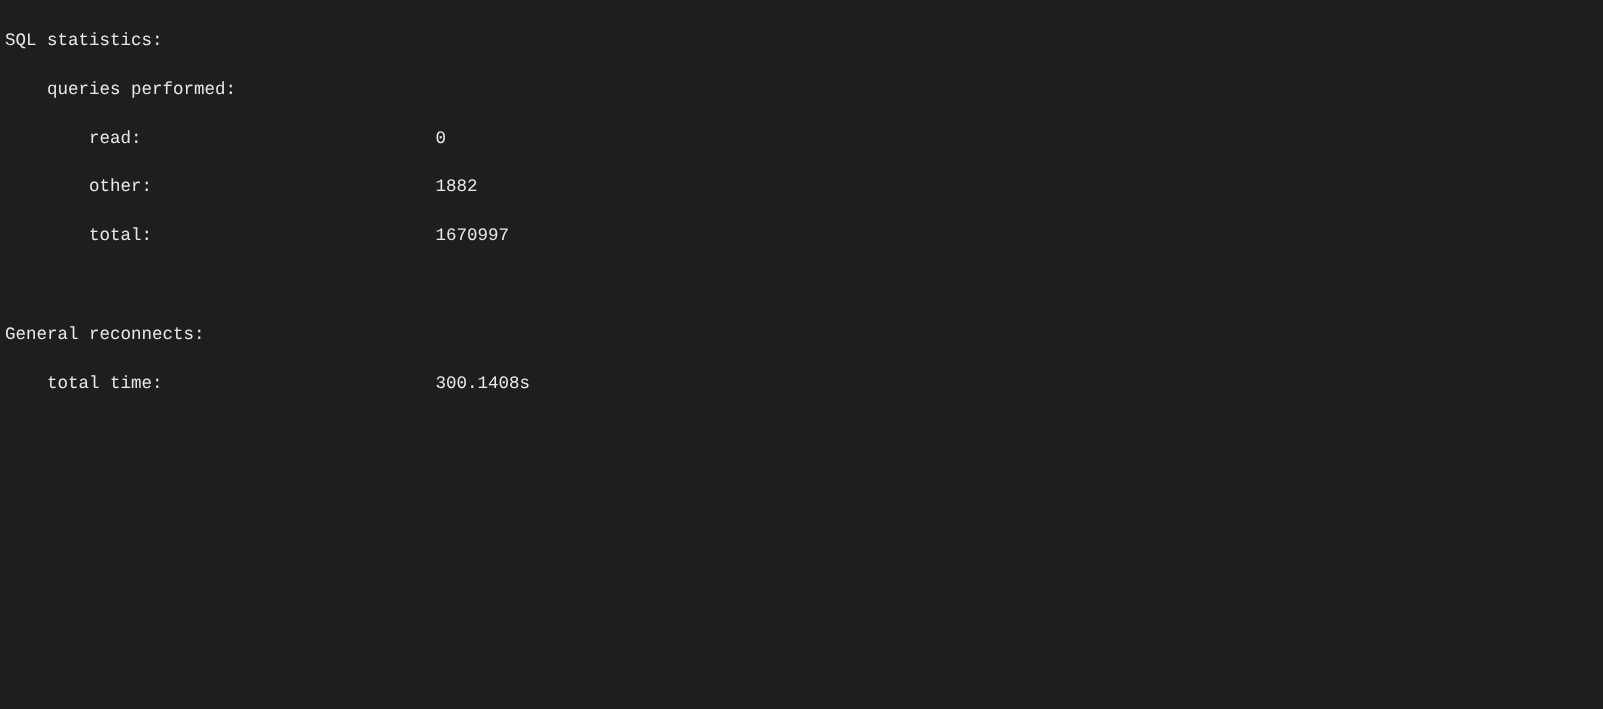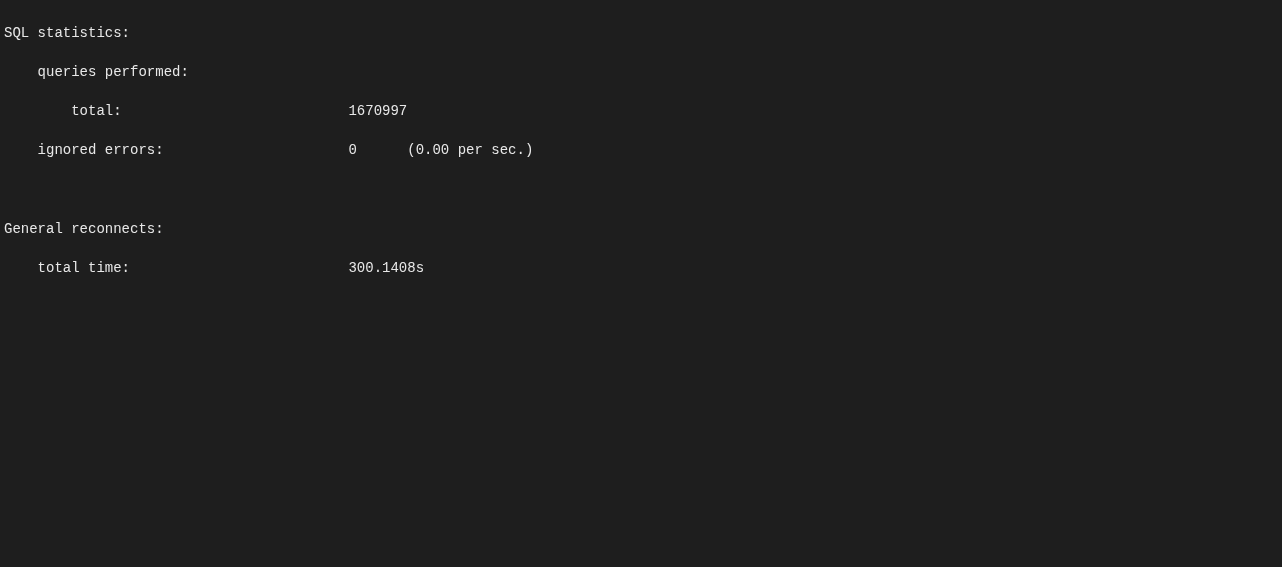--- a/index.html
+++ b/index.html
@@ -20,22 +20,23 @@
     overflow: hidden;
   }
   .line { white-space: pre; }
 </style>
 </head>
 <body>
 
 <div class="terminal">
 <div class="line">SQL statistics:</div>
 <div class="line">    queries performed:</div>
+<div class="line">        read:                            0</div>
+<div class="line">        other:                           1882</div>
 <div class="line">        total:                           1670997</div>
-<div class="line">    ignored errors:                      0      (0.00 per sec.)</div>
 <div class="line"> </div>
 <div class="line">General reconnects:</div>
 <div class="line">    total time:                          300.1408s</div>
 
 
 
 
 
 
 

